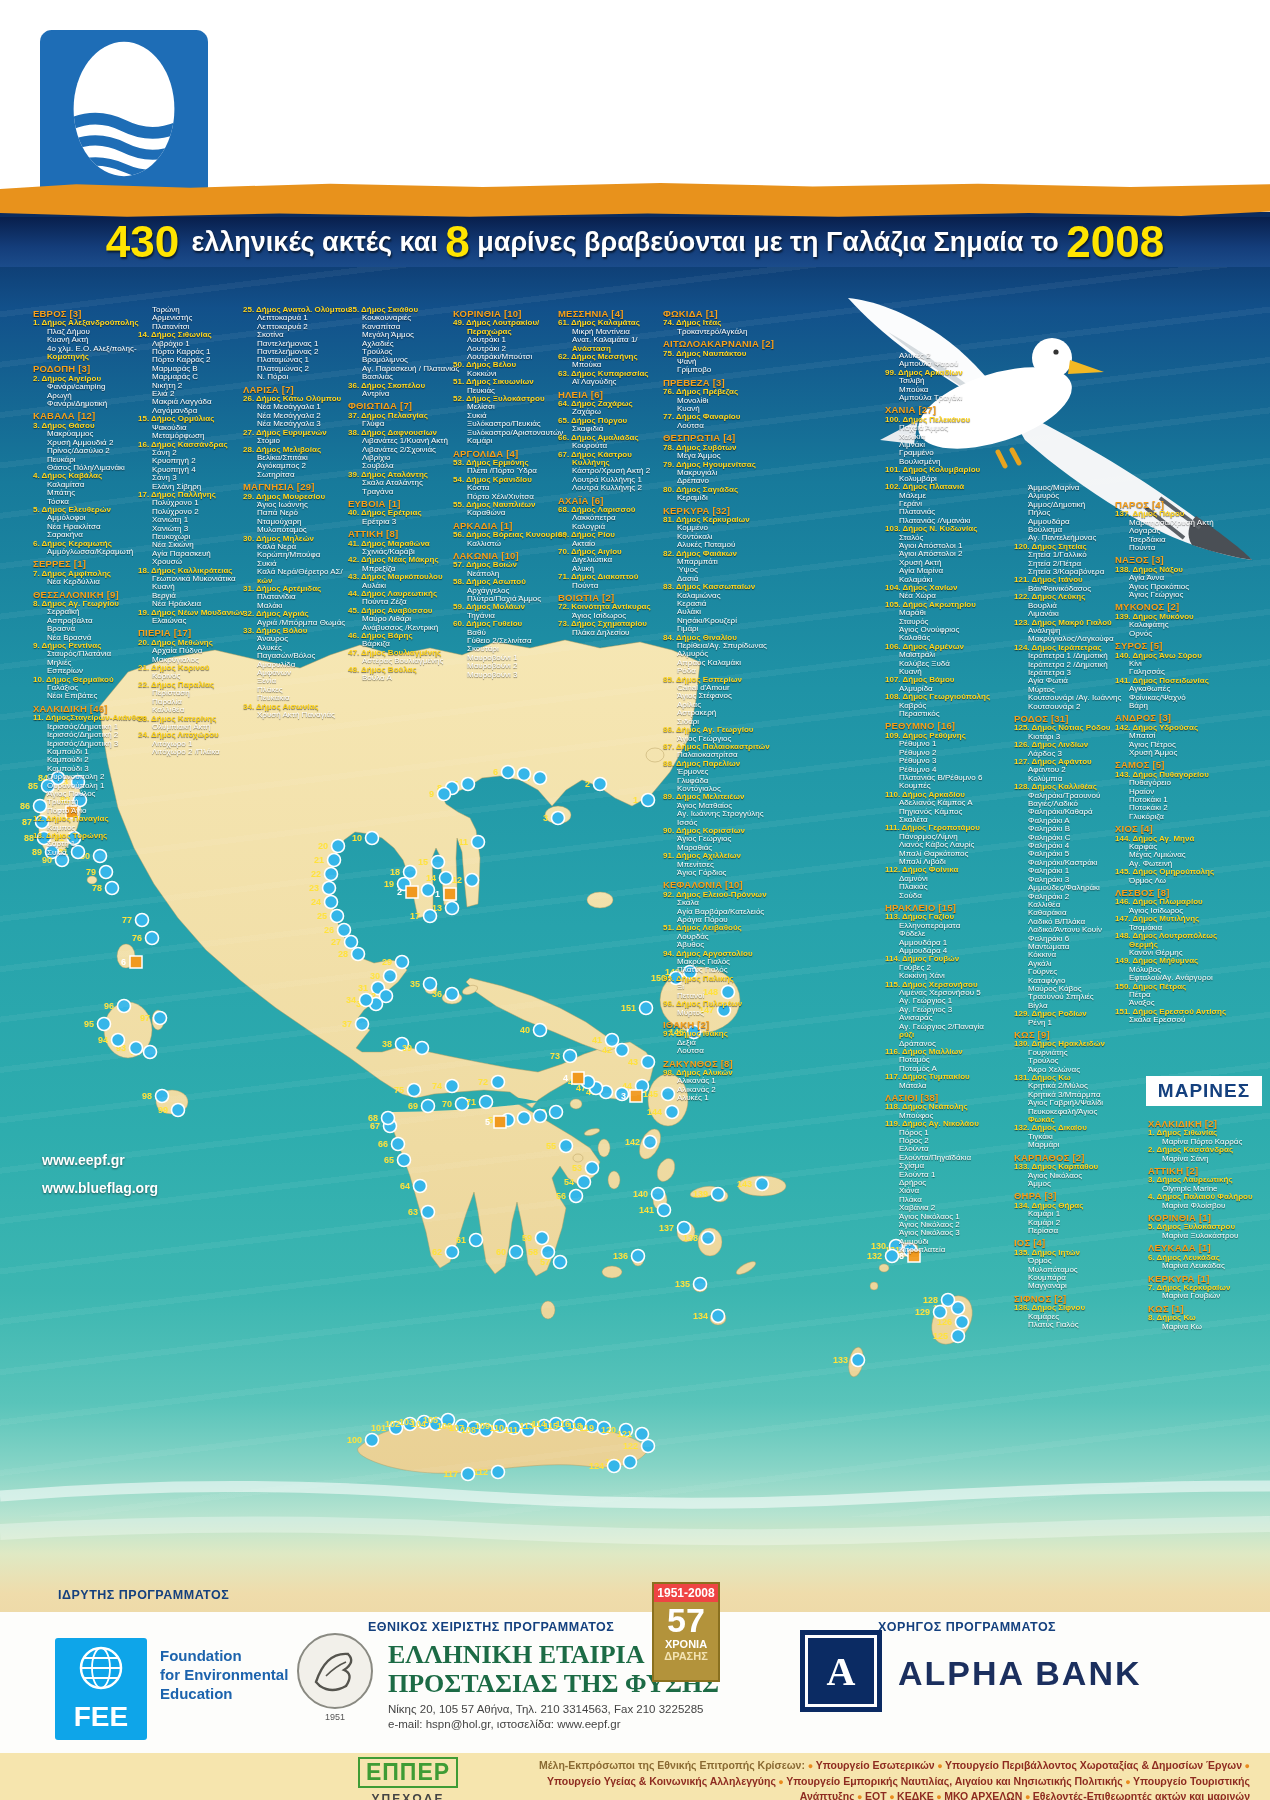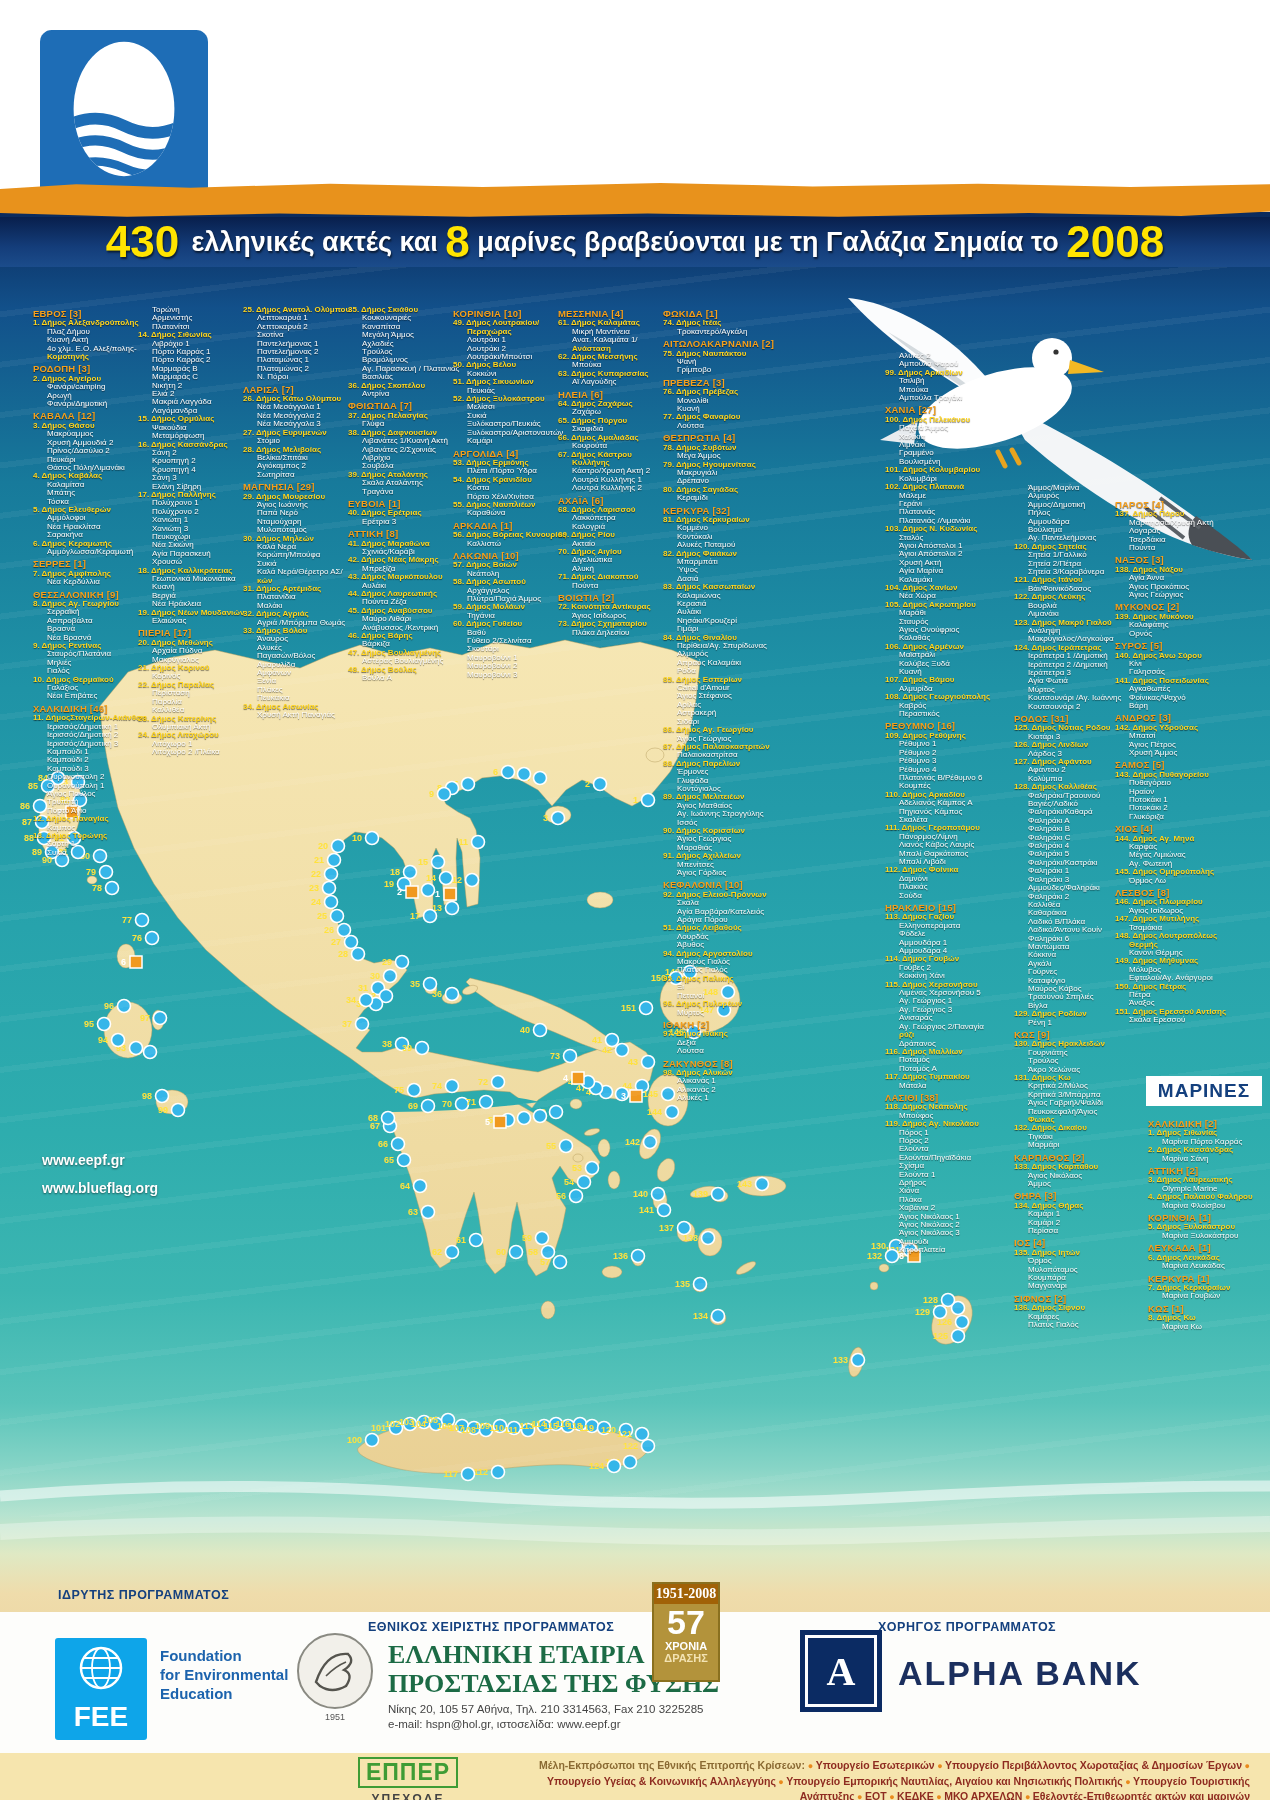--- a/index.html
+++ b/index.html
@@ -43,21 +43,21 @@
   .seclabel{position:absolute;font-size:12.5px;font-weight:bold;color:#14407e;letter-spacing:.5px;}
   #feelogo{position:absolute;left:55px;top:1638px;width:92px;height:102px;background:#0ea5e9;border-radius:3px;}
   #feecap{position:absolute;left:160px;top:1646px;font-size:15px;font-weight:bold;color:#1c63ad;line-height:19px;}
   #eepfcircle{position:absolute;left:296px;top:1632px;width:78px;height:78px;}
   #eepfyear{position:absolute;left:296px;top:1712px;width:78px;text-align:center;font-size:9px;color:#555;}
   #eepfname{position:absolute;left:388px;top:1640px;font-family:"Liberation Serif","DejaVu Serif",serif;
       font-size:26px;font-weight:bold;color:#1c6b45;line-height:29px;}
   #eepfaddr{position:absolute;left:388px;top:1702px;font-size:11.5px;color:#444;line-height:15px;}
   #badge57{position:absolute;left:652px;top:1582px;width:64px;height:96px;background:#b3933b;border:2px solid #8a701f;
       text-align:center;color:#fff;}
-  #badge57 .rg{background:#a16207;font-size:14px;font-weight:bold;padding:2px 0;font-family:Liberation Serif, serif;}
+  #badge57 .rg{background:#ef4444;font-size:12px;font-weight:bold;padding:2px 0;}
   #badge57 .n{font-size:34px;font-weight:bold;line-height:36px;}
   #badge57 .l1{font-size:11px;font-weight:bold;}
   #badge57 .l2{font-size:11px;font-weight:bold;color:#f3e3b3;}
   #alphalogo{position:absolute;left:800px;top:1630px;width:82px;height:82px;background:#0b2b63;
       display:flex;align-items:center;justify-content:center;}
   #alphalogo .inner{width:66px;height:66px;border:3px solid #fff;display:flex;align-items:center;justify-content:center;
       color:#fff;font-size:40px;font-weight:bold;font-family:"Liberation Serif",serif;}
   #alphaword{position:absolute;left:898px;top:1654px;font-size:34px;font-weight:bold;color:#1b2f5e;letter-spacing:2px;}
   
   #stripleft{position:absolute;left:35px;top:1758px;font-size:10.5px;color:#8a6a33;line-height:13.5px;}
@@ -568,21 +568,21 @@
       <div class="ln b">Νέα Κερδύλλια</div>
       <div class="ln r">ΘΕΣΣΑΛΟΝΙΚΗ [9]</div>
       <div class="ln m">8. Δήμος Αγ. Γεωργίου</div>
       <div class="ln b">Σερραϊκή</div>
       <div class="ln b">Ασπροβάλτα</div>
       <div class="ln b">Βρασνά</div>
       <div class="ln b">Νέα Βρασνά</div>
       <div class="ln m">9. Δήμος Ρεντίνας</div>
       <div class="ln b">Σταυρός/Πλατάνια</div>
       <div class="ln b">Μηλιές</div>
-      <div class="ln b">Γιαλός</div>
+      <div class="ln b">Εσπερίων</div>
       <div class="ln m">10. Δήμος Θερμαϊκού</div>
       <div class="ln b">Γαλάξιος</div>
       <div class="ln b">Νέοι Επιβάτες</div>
       <div class="ln r">ΧΑΛΚΙΔΙΚΗ [46]</div>
       <div class="ln m">11. ΔήμοςΣταγείρων-Ακάνθου</div>
       <div class="ln b">Ιερισσός/Δημοτική 1</div>
       <div class="ln b">Ιερισσός/Δημοτική 2</div>
       <div class="ln b">Ιερισσός/Δημοτική 3</div>
       <div class="ln b">Καμπούδι 1</div>
       <div class="ln b">Καμπούδι 2</div>

